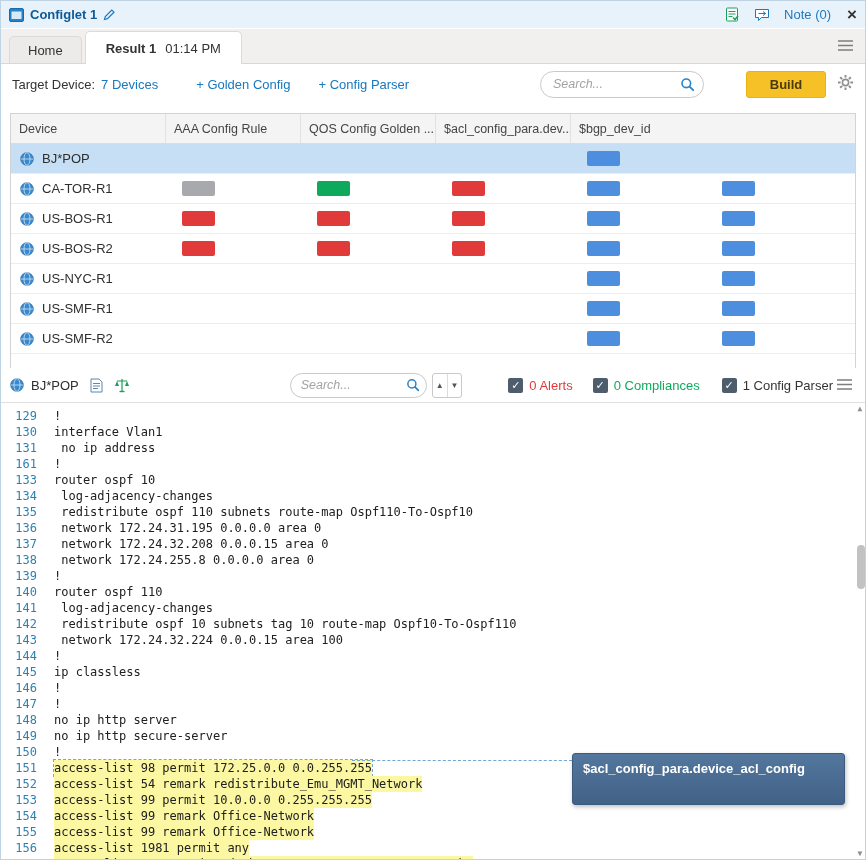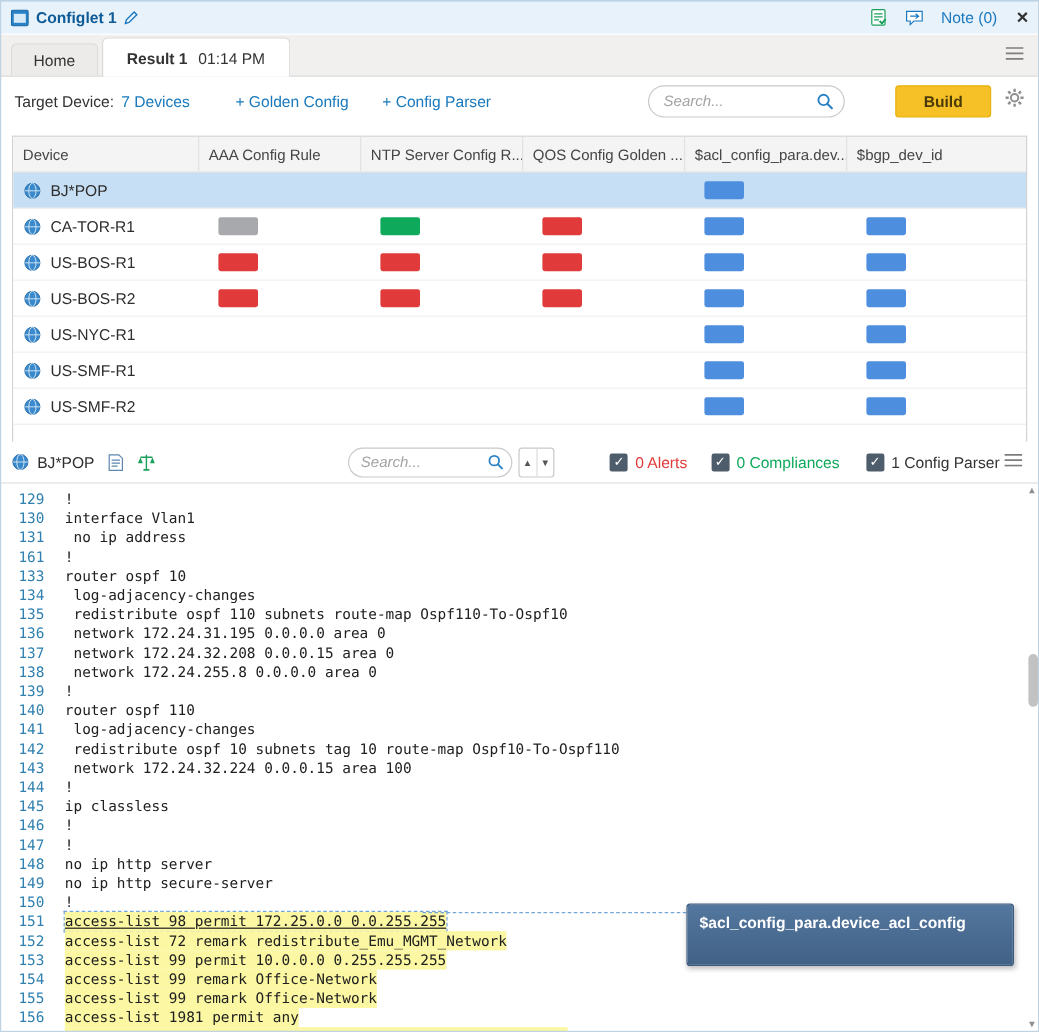--- a/index.html
+++ b/index.html
@@ -69,21 +69,21 @@
   .chk-label.compliance { color:#0fa95c; }
   .chk-label.parser { color:#333; }
   .bb-menu { margin-left:auto; cursor:pointer; padding:4px; }
 
   
   .config { position:absolute; top:402px; left:0; right:0; bottom:0; border-top:1px solid #e0e0e0; background:#fff; overflow:hidden; font-family:"DejaVu Sans Mono","Liberation Mono",monospace; font-size:12px; padding-top:5px; }
   .cfg-line { display:flex; height:16px; line-height:16px; white-space:pre; }
   .lnum { width:37px; flex:none; text-align:right; color:#2f80b0; }
   .ltext { color:#202020; margin-left:17px; }
   .ltext.hl { background:#fbf7a2; }
-  .ltext.sel { outline:1px dashed #74a6d6;text-decoration:underline; }
+  .ltext.sel { outline:1px dashed #74a6d6; }
   .tt-connector { position:absolute; left:352px; top:357px; width:220px; border-top:1px dashed #74a6d6; }
   .tooltip { position:absolute; left:572px; top:350px; width:273px; height:52px; background:linear-gradient(#53779e,#426186); border:1px solid #3a5a7e; border-radius:3px; padding:7px 10px; font-family:"Liberation Sans",sans-serif; font-size:13px; font-weight:bold; color:#fff; box-shadow:1px 2px 4px rgba(0,0,0,.25); }
   .cfg-scroll-thumb { position:absolute; right:1px; top:142px; width:8px; height:44px; background:#c2c2c2; border-radius:4px; cursor:pointer; }
   .scroll-arrow { position:absolute; right:1px; width:10px; text-align:center; font-size:8px; color:#8f8f8f; cursor:pointer; }
   .scroll-arrow.up { top:1px; }
   .scroll-arrow.down { bottom:2px; }
 </style>
 </head>
 <body>
 
@@ -153,21 +153,20 @@
         <g stroke="#8f8f8f" stroke-width="2">
           <path d="M8.5 1v2.6M8.5 13.4V16M1 8.5h2.6M13.4 8.5H16M3.2 3.2l1.9 1.9M11.9 11.9l1.9 1.9M13.8 3.2l-1.9 1.9M5.1 11.9l-1.9 1.9"></path>
         </g>
       </svg></span>
 </div>
 
 <div class="dev-table">
   <div class="thead">
       <div class="th cw0">Device</div>
       <div class="th cw">AAA Config Rule</div>
-      <div class="th cw">NTP Server Config R...</div>
       <div class="th cw">QOS Config Golden ...</div>
       <div class="th cw">$acl_config_para.dev...</div>
       <div class="th cwl">$bgp_dev_id</div>
     </div>
   <div>
       <div class="trow selected">
         <div class="dev-cell">
   <span class="dev-ico">
             <svg width="14" height="14" viewBox="0 0 14 14">
               <circle cx="7" cy="7" r="6.3" fill="#3a89cc" stroke="#2a6ea8" stroke-width="0.8"></circle>
@@ -403,21 +402,21 @@
       <div class="cfg-line"><span class="lnum">142</span><span class="ltext"> redistribute ospf 10 subnets tag 10 route-map Ospf10-To-Ospf110</span></div>
       <div class="cfg-line"><span class="lnum">143</span><span class="ltext"> network 172.24.32.224 0.0.0.15 area 100</span></div>
       <div class="cfg-line"><span class="lnum">144</span><span class="ltext">!</span></div>
       <div class="cfg-line"><span class="lnum">145</span><span class="ltext">ip classless</span></div>
       <div class="cfg-line"><span class="lnum">146</span><span class="ltext">!</span></div>
       <div class="cfg-line"><span class="lnum">147</span><span class="ltext">!</span></div>
       <div class="cfg-line"><span class="lnum">148</span><span class="ltext">no ip http server</span></div>
       <div class="cfg-line"><span class="lnum">149</span><span class="ltext">no ip http secure-server</span></div>
       <div class="cfg-line"><span class="lnum">150</span><span class="ltext">!</span></div>
       <div class="cfg-line"><span class="lnum">151</span><span class="ltext hl sel">access-list 98 permit 172.25.0.0 0.0.255.255</span></div>
-      <div class="cfg-line"><span class="lnum">152</span><span class="ltext hl">access-list 72 remark redistribute_Emu_MGMT_Network</span></div>
+      <div class="cfg-line"><span class="lnum">152</span><span class="ltext hl">access-list 54 remark redistribute_Emu_MGMT_Network</span></div>
       <div class="cfg-line"><span class="lnum">153</span><span class="ltext hl">access-list 99 permit 10.0.0.0 0.255.255.255</span></div>
       <div class="cfg-line"><span class="lnum">154</span><span class="ltext hl">access-list 99 remark Office-Network</span></div>
       <div class="cfg-line"><span class="lnum">155</span><span class="ltext hl">access-list 99 remark Office-Network</span></div>
       <div class="cfg-line"><span class="lnum">156</span><span class="ltext hl">access-list 1981 permit any</span></div>
       <div class="cfg-line"><span class="lnum">157</span><span class="ltext hl">access-list 189 permit udp host 143.39.234.118 any eq echo</span></div>
     </div>
   <div class="tt-connector"></div>
   <div class="tooltip">$acl_config_para.device_acl_config</div>
   <span class="scroll-arrow up">▲</span>
   <div class="cfg-scroll-thumb"></div>

